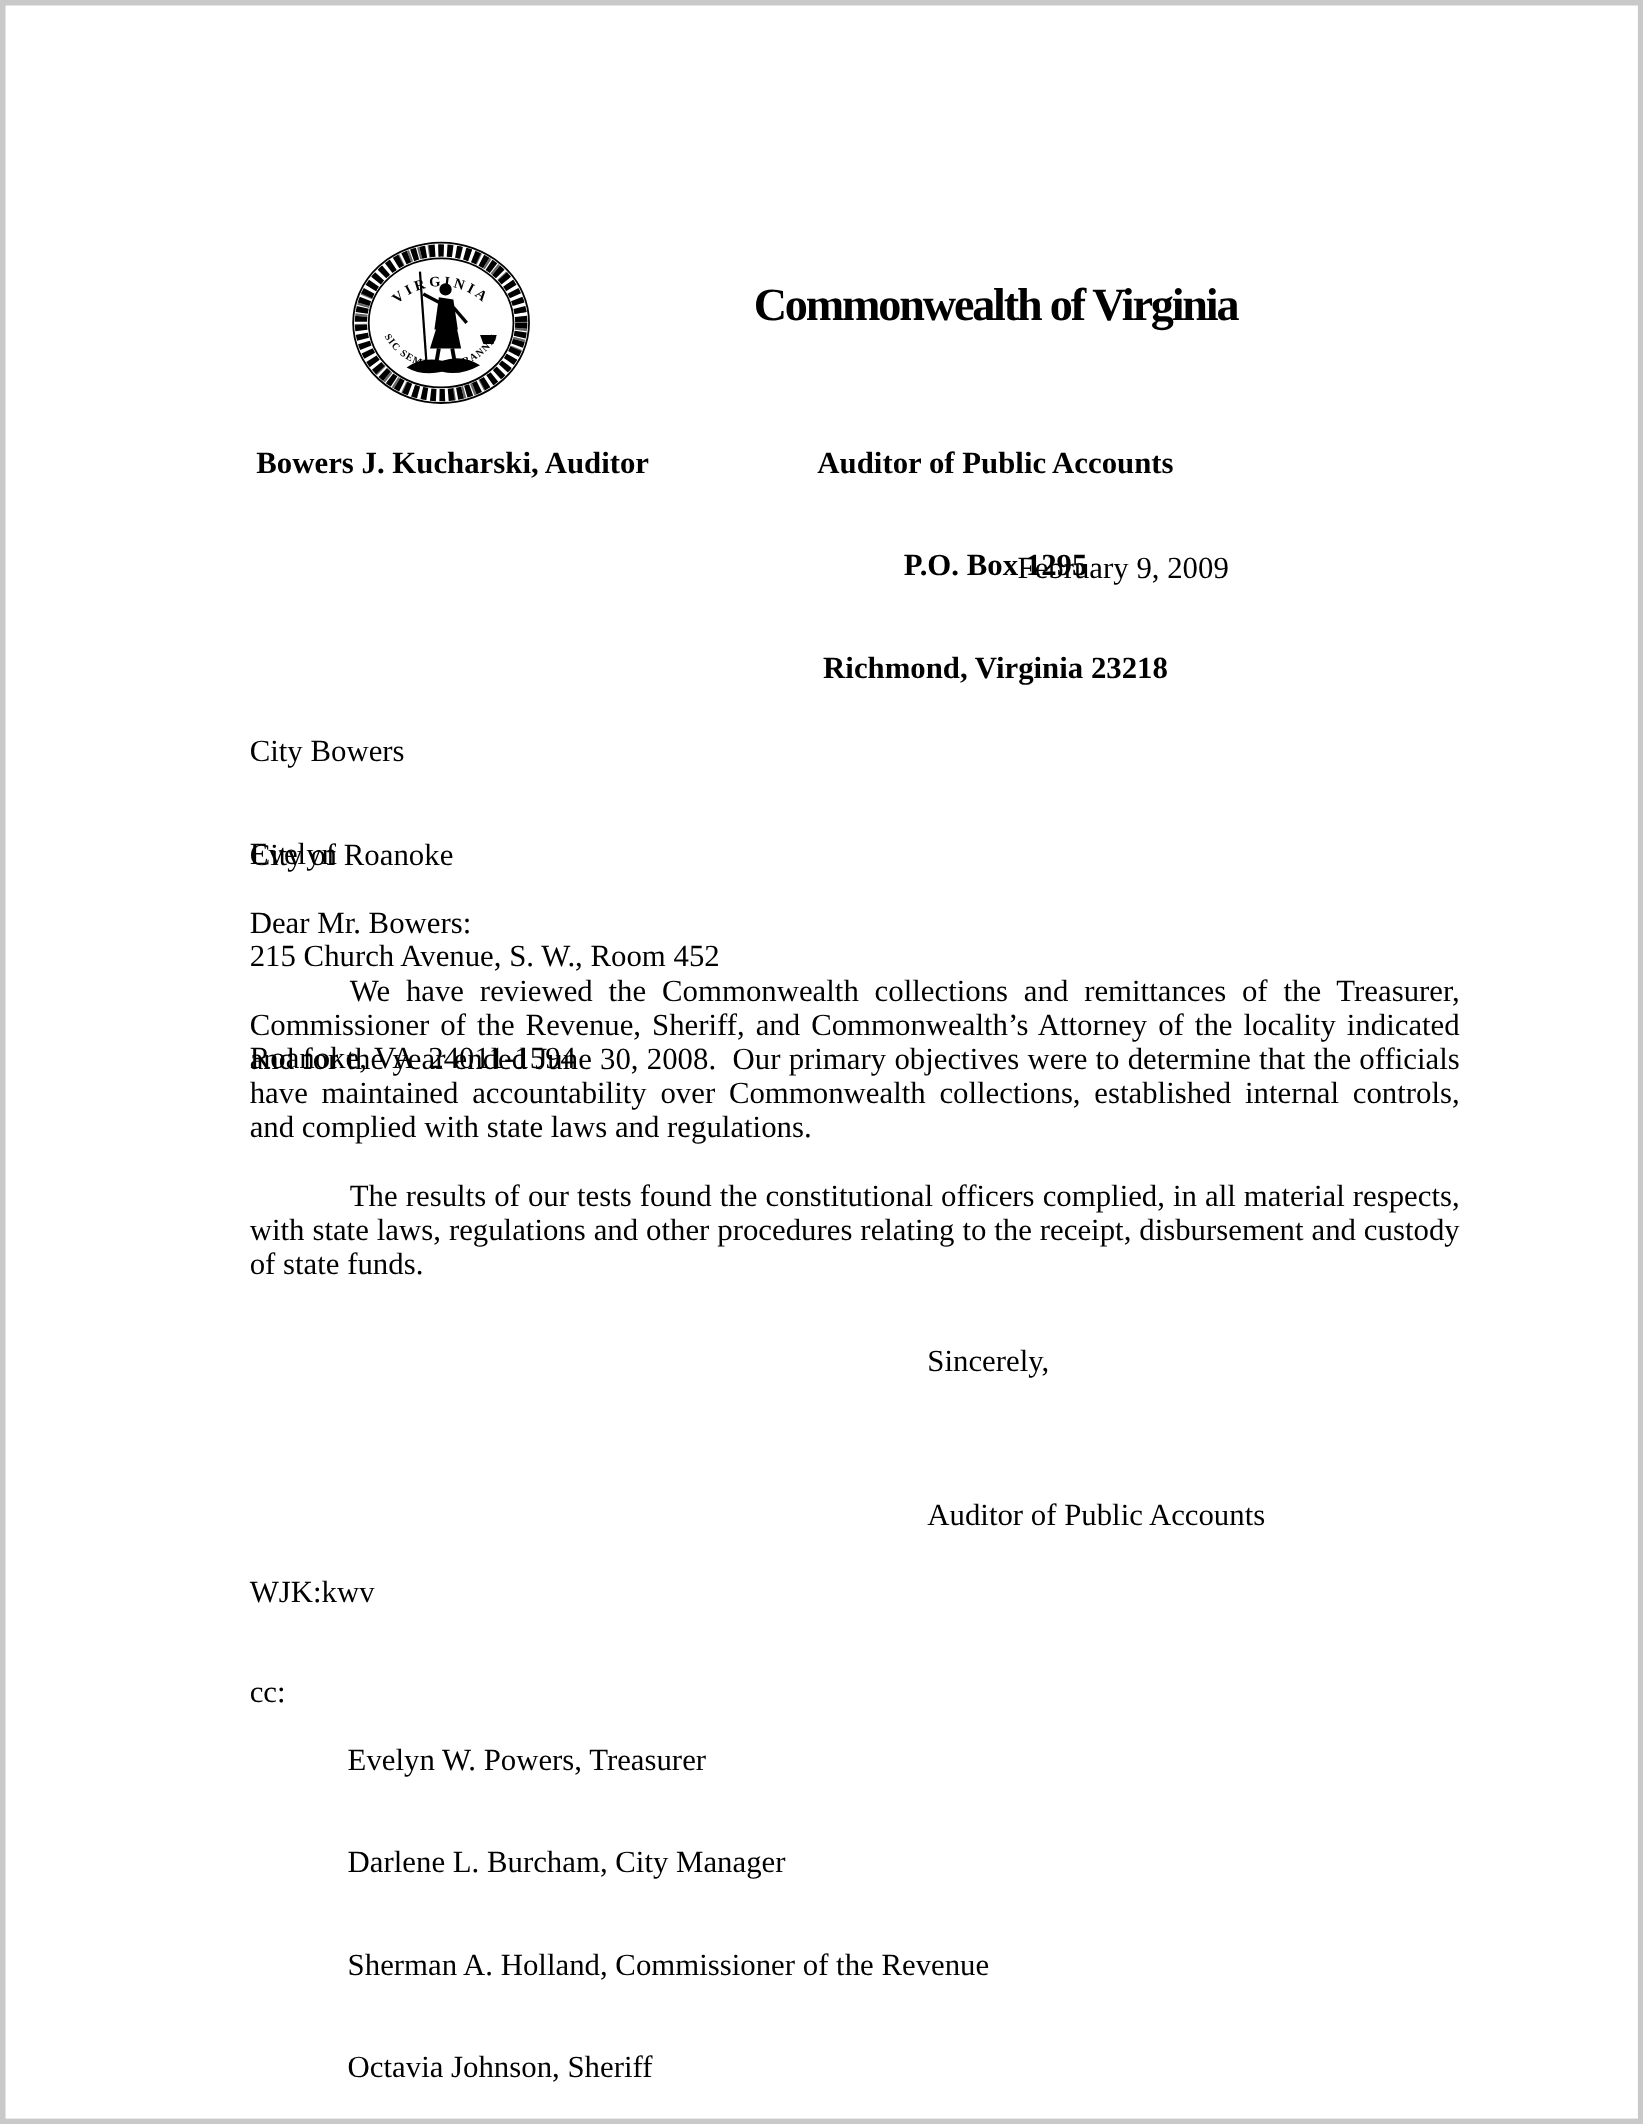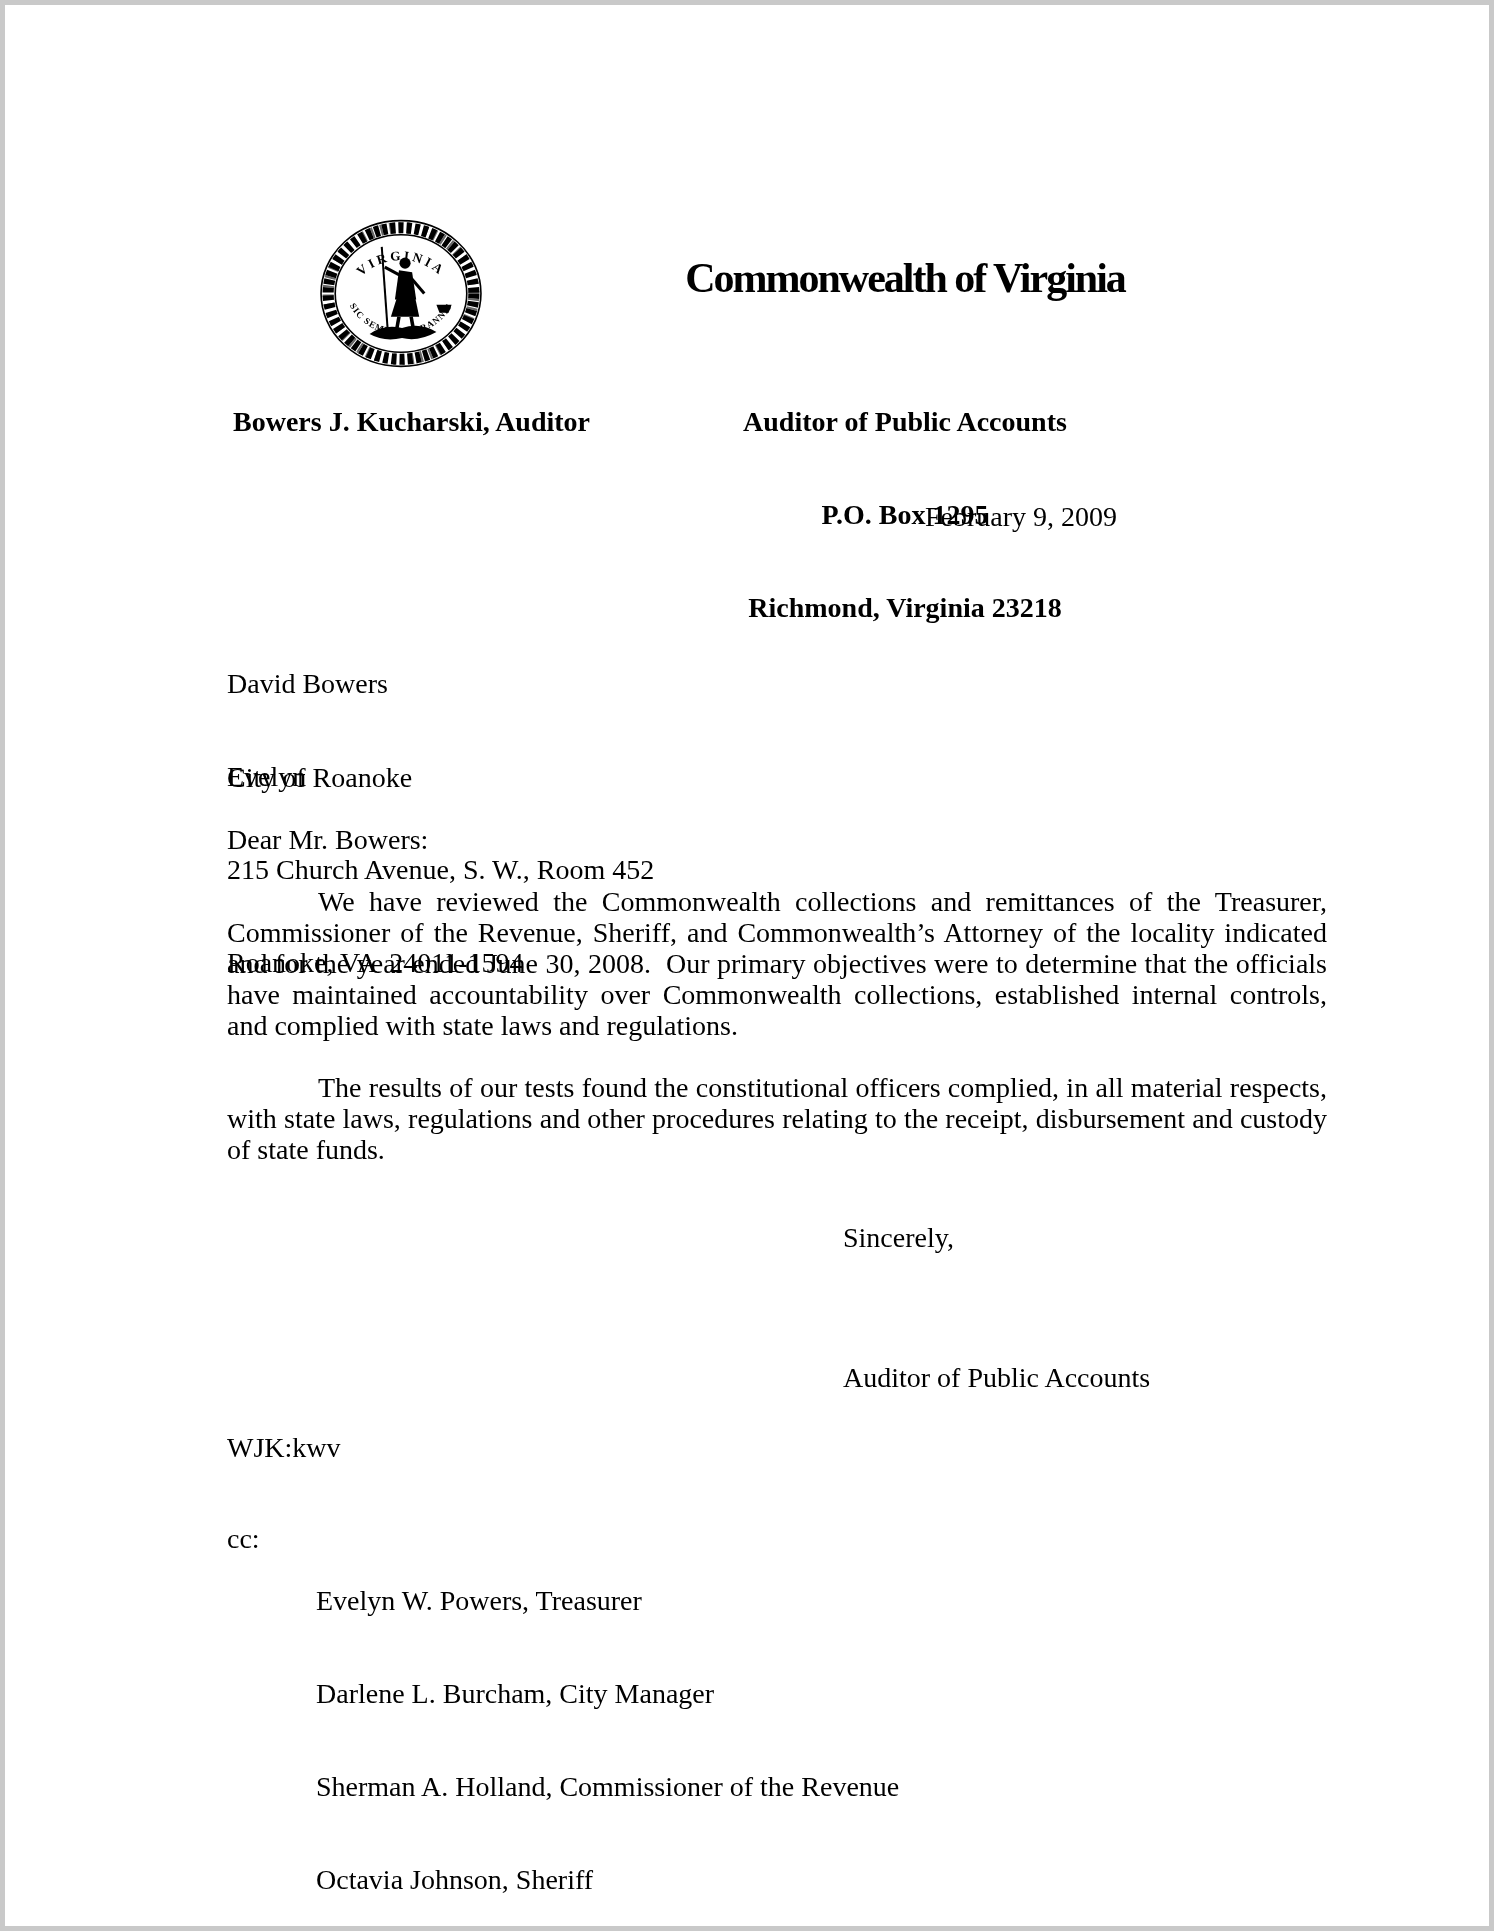--- a/index.html
+++ b/index.html
@@ -83,21 +83,21 @@
     <div>Auditor of Public Accounts</div>
     <div>P.O. Box 1295</div>
     <div>Richmond, Virginia 23218</div>
   </div>
 
   <div class="abs t bold" style="left:228px; top:401px;">Bowers J. Kucharski, Auditor</div>
 
   <div class="abs t" style="left:920px; top:496px;">February 9, 2009</div>
 
   <div class="abs t" style="left:222px; top:601px;">
-    <div>David Bowers</div>
+    <div>City Bowers</div>
     <div>Evelyn</div>
     <div>215 Church Avenue, S. W., Room 452</div>
     <div>Roanoke, VA  24011-1594</div>
   </div>
 
   <div class="abs t" style="left:222px; top:757px;">City of Roanoke</div>
 
   <div class="abs t" style="left:222px; top:819px;">Dear Mr. Bowers:</div>
 
   <div class="abs t para" style="left:222px; top:881px;">We have reviewed the Commonwealth collections and remittances of the Treasurer, Commissioner of the Revenue, Sheriff, and Commonwealth’s Attorney of the locality indicated and for the year ended June 30, 2008.  Our primary objectives were to determine that the officials have maintained accountability over Commonwealth collections, established internal controls, and complied with state laws and regulations.</div>

